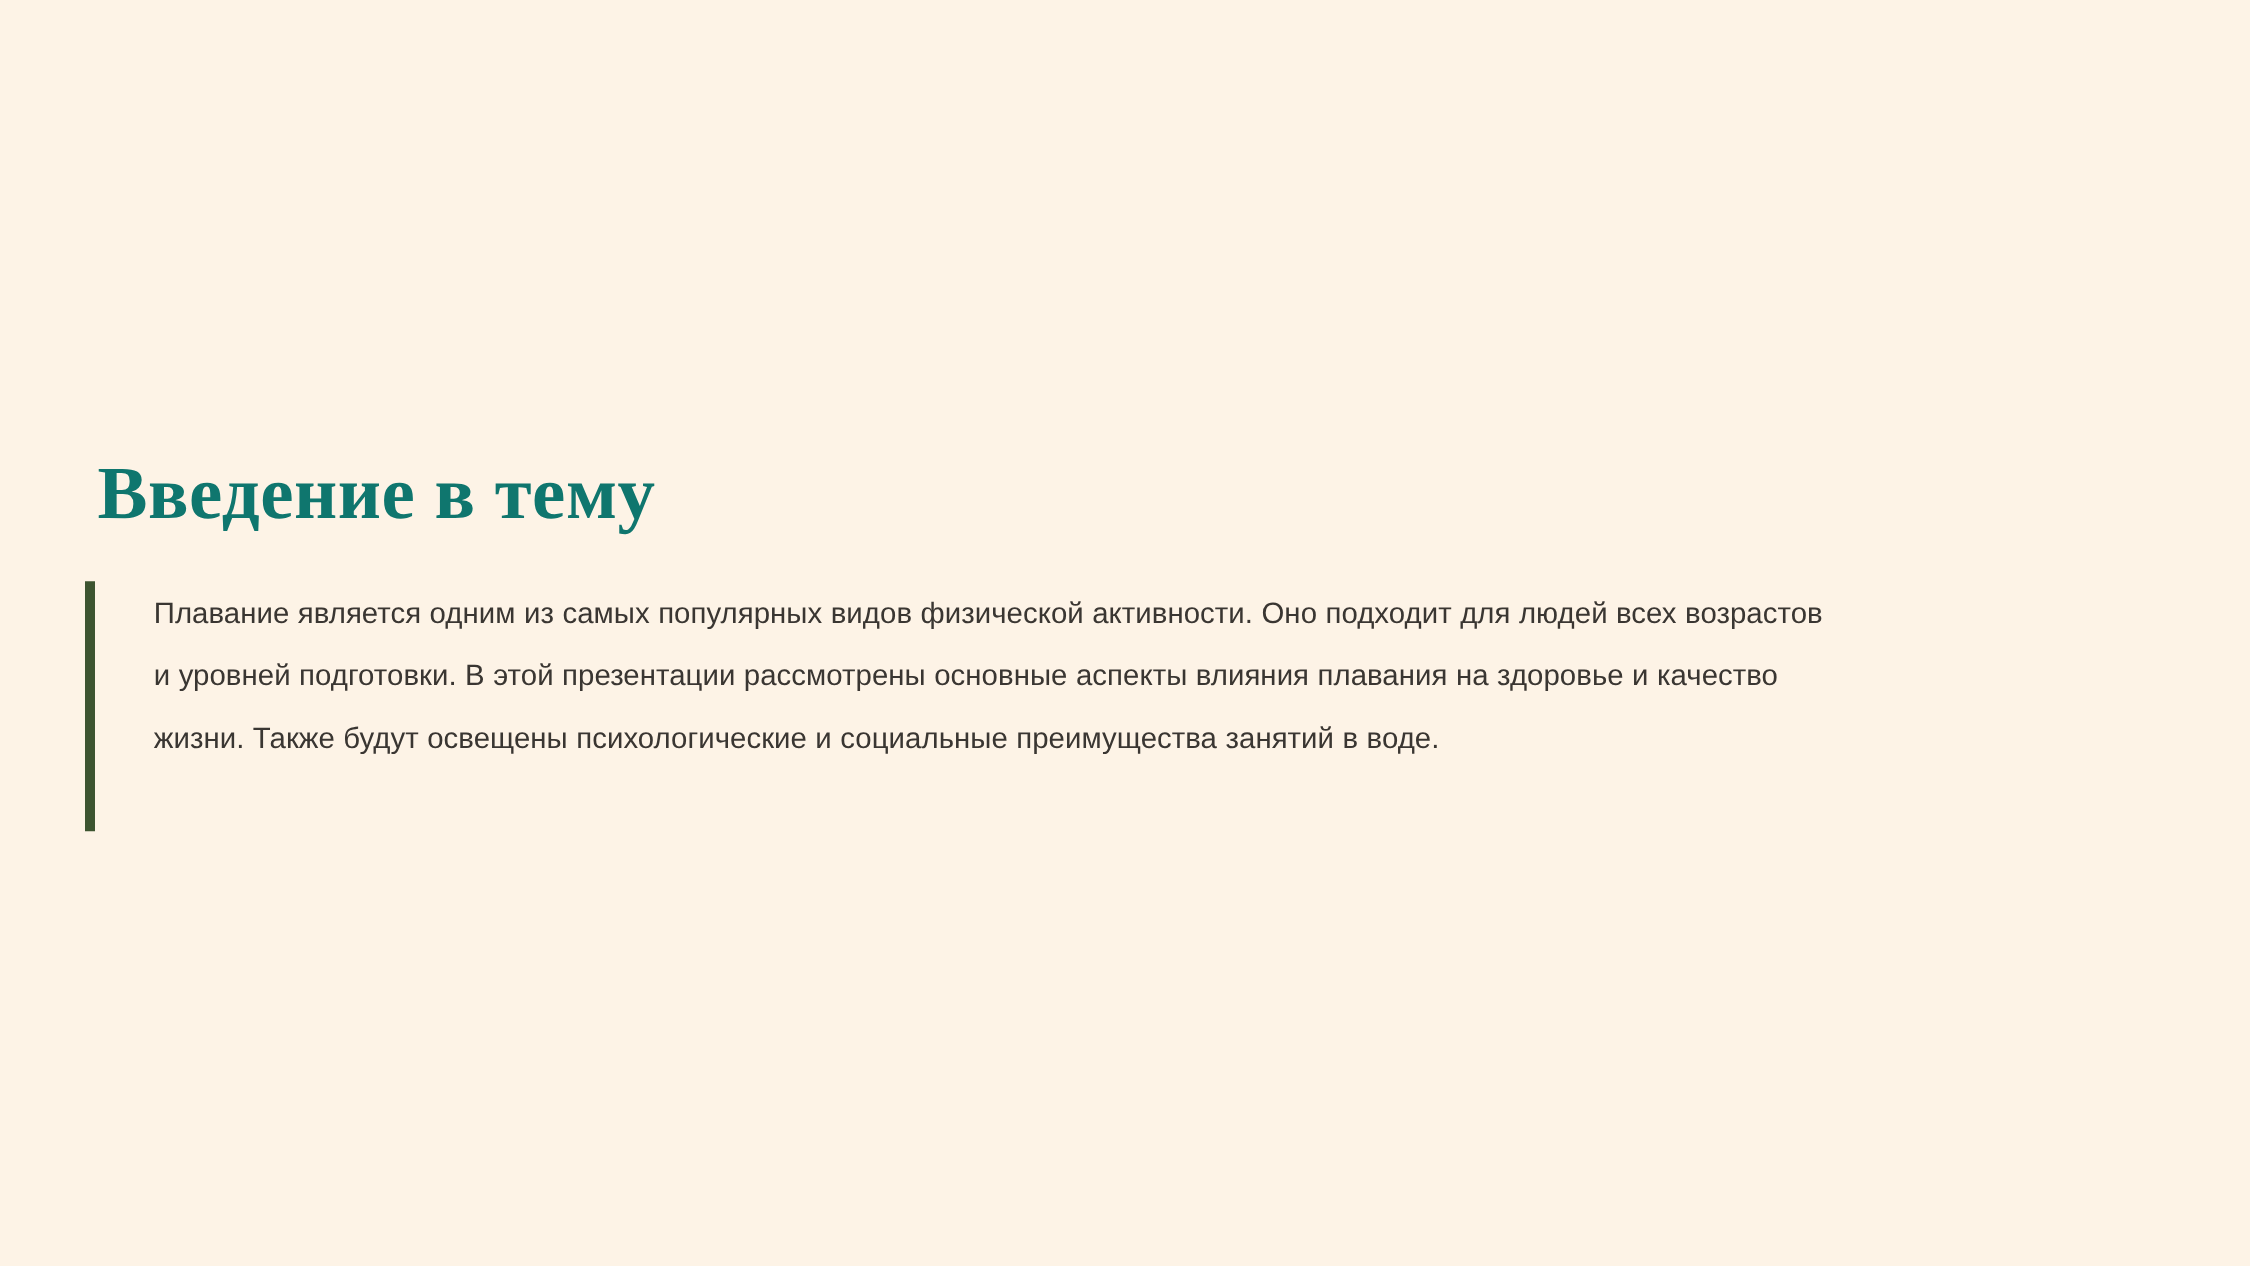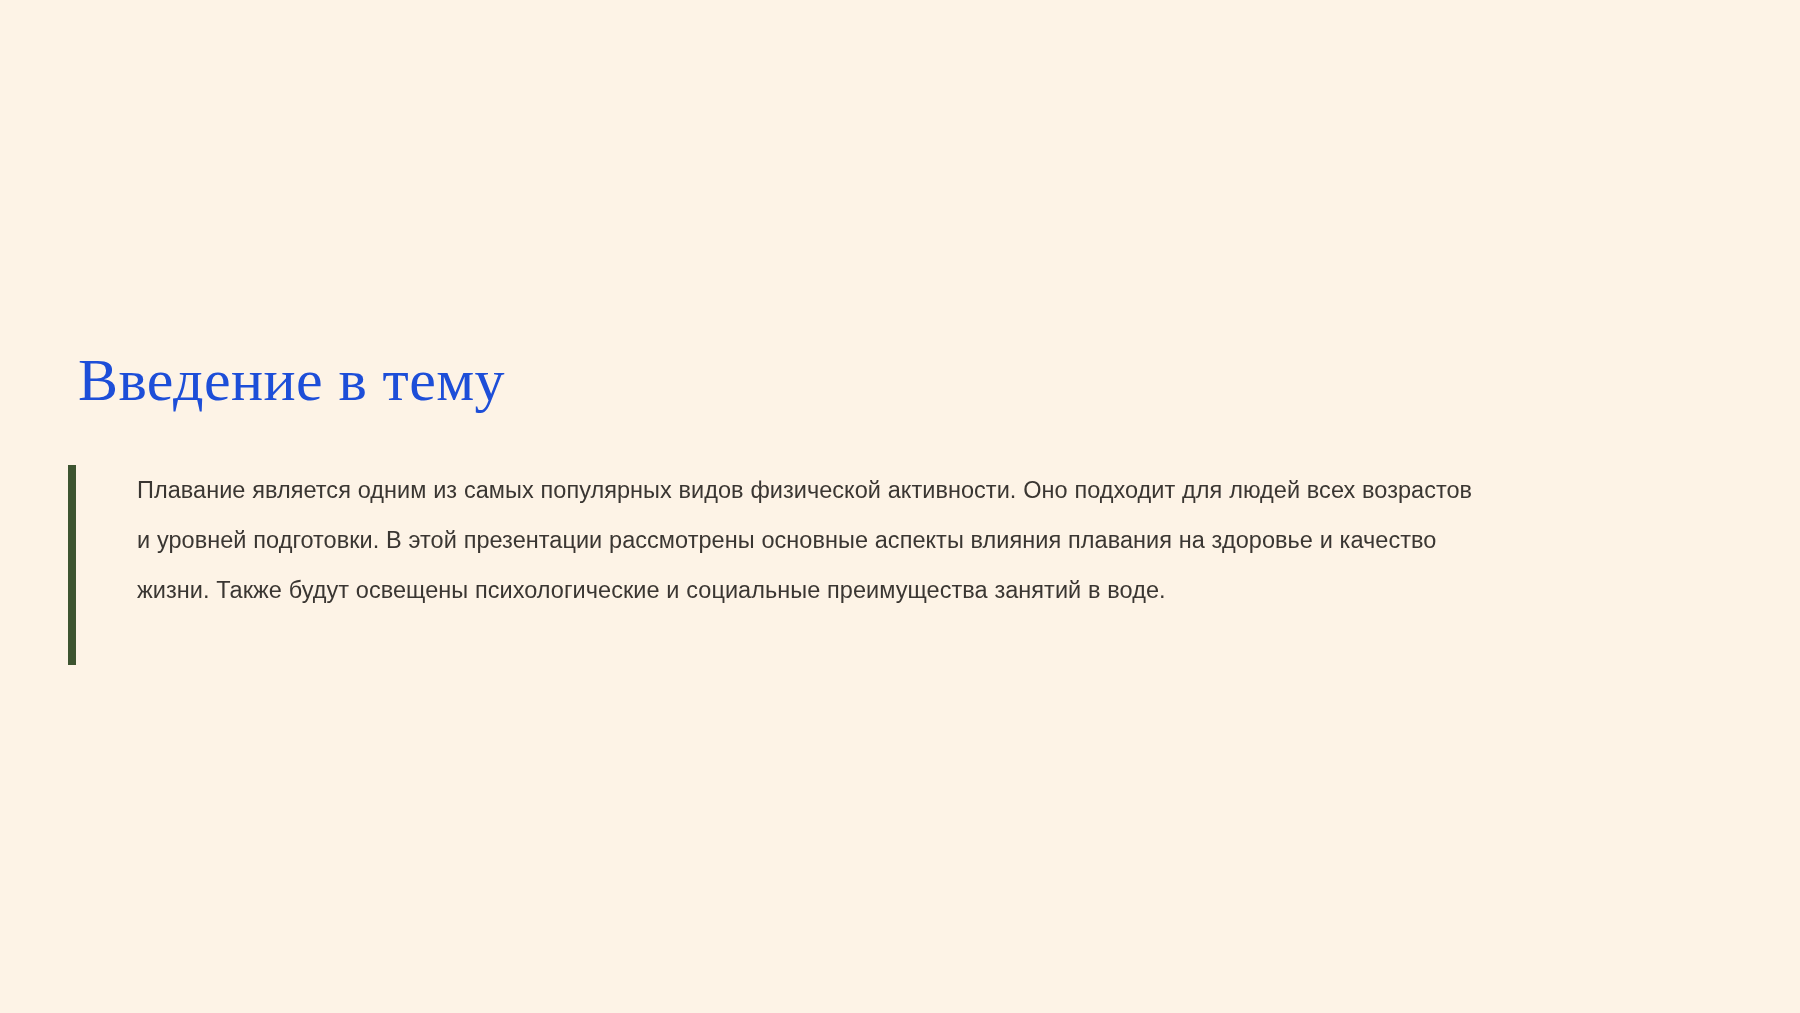--- a/index.html
+++ b/index.html
@@ -24,49 +24,49 @@
   .slide-body {
     position: absolute;
     left: 0;
     top: 0;
     width: 1800px;
     height: 1013px;
   }
   .slide-title {
     position: absolute;
     left: 78px;
-    top: 348px;
+    top: 362px;
     margin: 0;
     padding: 0;
     font-family: "Liberation Serif", "DejaVu Serif", serif;
-    font-weight: 400;
+    font-weight: 700;
     font-size: 60px;
     line-height: 1.08;
     letter-spacing: 0.4px;
-    color: #1d4ed8;
+    color: #0f766e;
     white-space: nowrap;
   }
   .body-block {
     position: absolute;
     left: 68px;
     top: 465px;
     width: 1410px;
     display: flex;
     align-items: stretch;
   }
   .accent-bar {
     flex: 0 0 auto;
     width: 8px;
     min-height: 200px;
     background: #3d5430;
     border-radius: 0;
   }
   .body-text-wrap {
     flex: 1 1 auto;
-    padding-left: 61px;
+    padding-left: 47px;
   }
   .body-paragraph {
     margin: 0;
     padding: 0;
     font-family: "Liberation Sans", "DejaVu Sans", sans-serif;
     font-size: 23.5px;
     line-height: 50px;
     color: #3a3632;
     letter-spacing: 0.04px;
     text-align: left;

